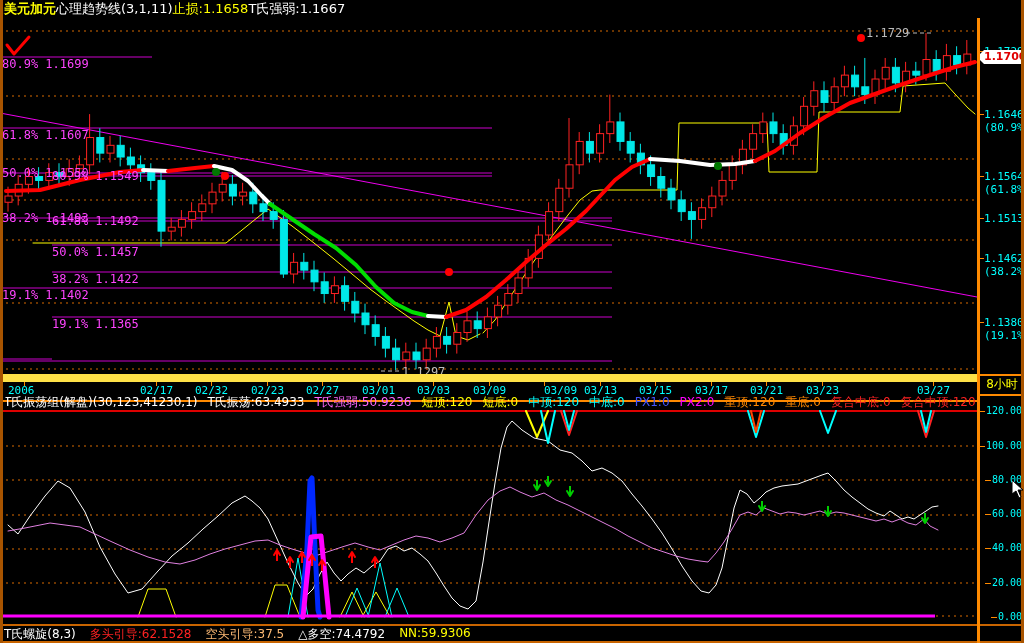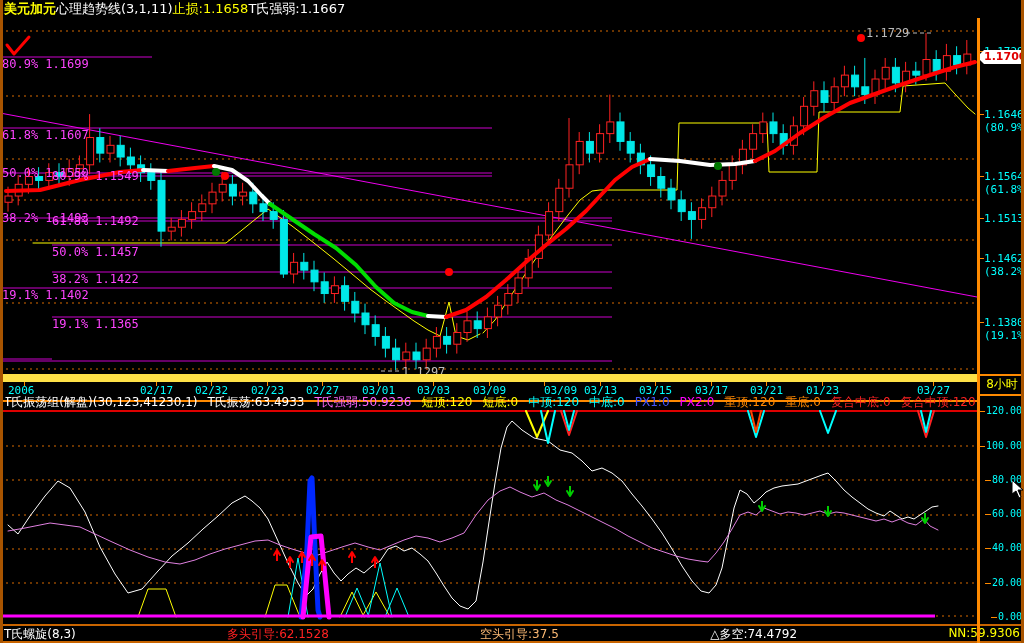--- a/index.html
+++ b/index.html
@@ -35,21 +35,21 @@
   
   #ind-header{position:absolute;left:4px;top:394px;width:984px;height:16px;font-size:12px;
               white-space:nowrap;overflow:hidden;border-radius:8px;}
   #ind-header span{margin-right:10px;}
   
   #axis-osc{position:absolute;left:981px;top:400px;width:43px;height:222px;font-size:10px;}
   #axis-osc .lbl{position:absolute;right:2px;color:#00ffff;white-space:nowrap;}
   #axis-osc .lbl .tick{position:absolute;left:-7px;top:6px;width:6px;height:1px;background:#ff8a00;}
   
   #statusbar{position:absolute;left:4px;top:626px;width:1016px;height:15px;font-size:12px;
-             white-space:nowrap;display:flex;justify-content:space-between;}
+             white-space:nowrap;display:flex;gap:14px;}
   
   #cursor{position:absolute;width:0;height:0;}
   #cursor svg{position:static;}
 </style>
 </head>
 <body>
 
 <div id="app">
 
   <div id="titlebar">
@@ -337,21 +337,21 @@
       <div class="dt mono" style="left: 544px;">03/09</div>
       <div class="tick" style="left: 600px;"></div>
       <div class="dt mono" style="left: 584px; text-align: right;">03/13</div>
       <div class="tick" style="left: 655px;"></div>
       <div class="dt mono" style="left: 639px;">03/15</div>
       <div class="tick" style="left: 711px;"></div>
       <div class="dt mono" style="left: 695px;">03/17</div>
       <div class="tick" style="left: 766px;"></div>
       <div class="dt mono" style="left: 750px;">03/21</div>
       <div class="tick" style="left: 822px;"></div>
-      <div class="dt mono" style="left: 806px;">01/23</div>
+      <div class="dt mono" style="left: 806px;">03/23</div>
       <div class="tick" style="left: 933px;"></div>
       <div class="dt mono" style="left: 917px;">03/27</div>
     </div>
   <div id="period-box">8小时</div>
 
   <div id="ind-header"><span style="color: rgb(255, 255, 255);">T氏振荡组(解盘)(30,123,41230,1)</span><span style="color: rgb(255, 255, 255);">T氏振荡:63.4933</span><span style="color: rgb(255, 102, 255);">T氏强弱:50.9236</span><span style="color: rgb(255, 255, 0);">短顶:120</span><span style="color: rgb(255, 255, 0);">短底:0</span><span style="color: rgb(0, 255, 255);">中顶:120</span><span style="color: rgb(0, 255, 255);">中底:0</span><span style="color: rgb(68, 85, 255);">PX1:0</span><span style="color: rgb(255, 0, 255);">PX2:0</span><span style="color: rgb(255, 136, 0);">重顶:120</span><span style="color: rgb(255, 136, 0);">重底:0</span><span style="color: rgb(255, 34, 34);">复合中底:0</span><span style="color: rgb(255, 34, 34);">复合中顶:120</span></div>
 
   <svg id="osc-chart" width="978" height="214" style="top:410px">
       <line x1="0" y1="1" x2="978" y2="1" stroke="#dd0000" stroke-width="2"></line>
       <line x1="0" y1="36" x2="978" y2="36" stroke="#d86a00" stroke-width="1" stroke-dasharray="2,4"></line>

